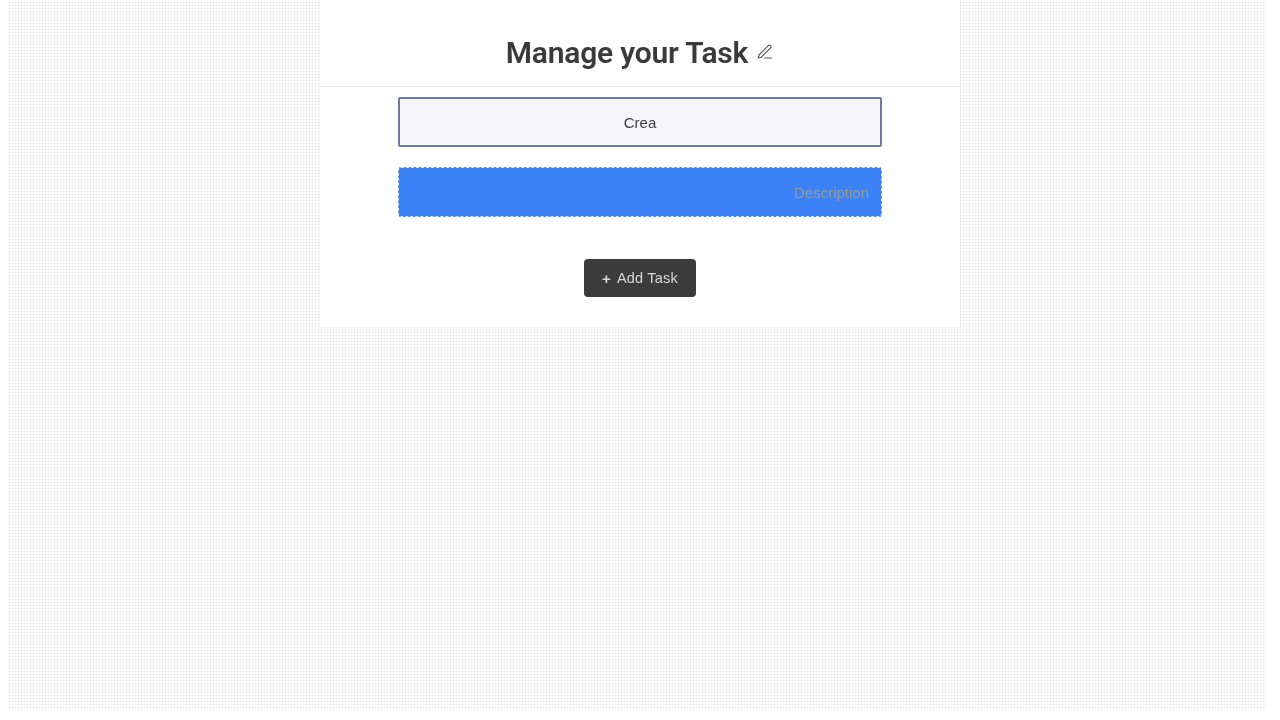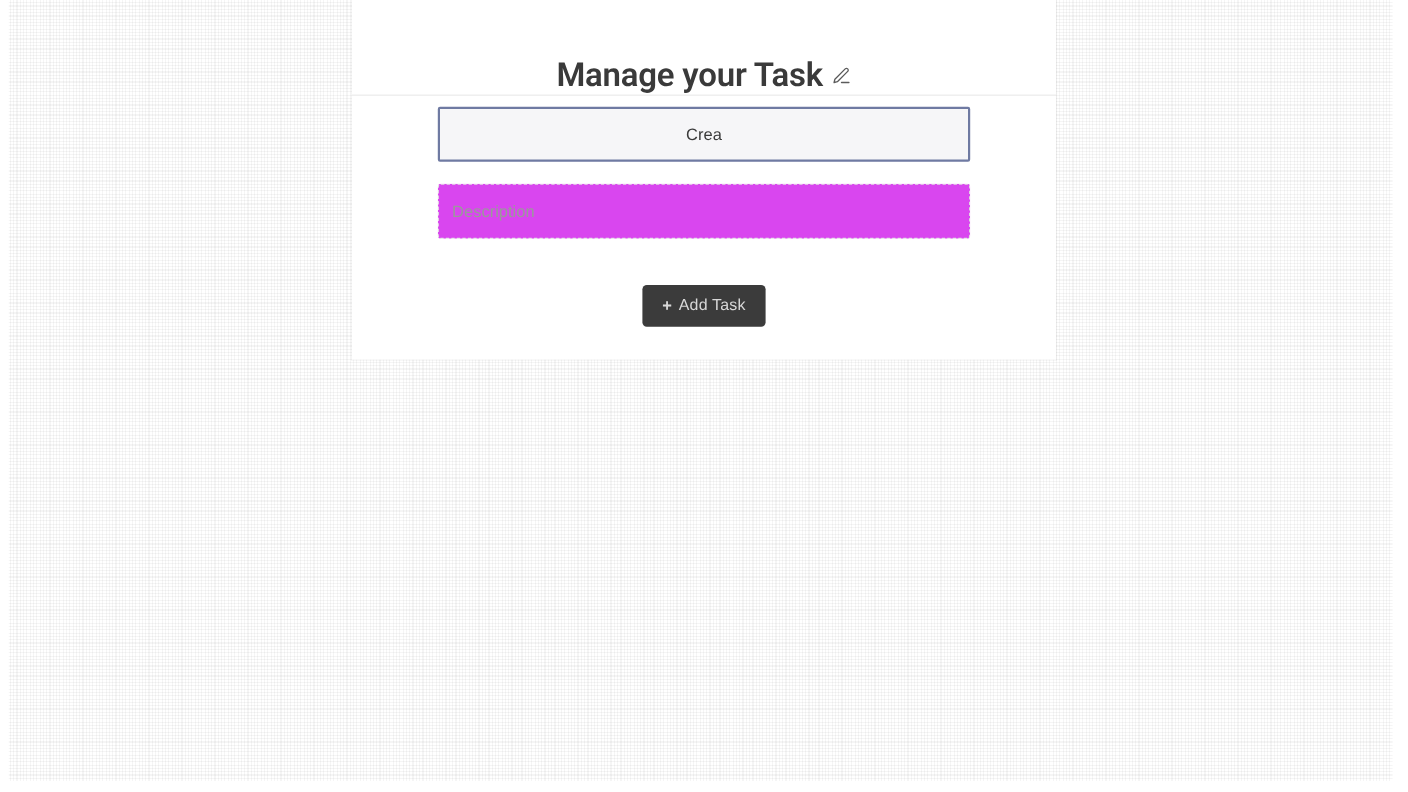--- a/index.html
+++ b/index.html
@@ -32,21 +32,21 @@
       top: 0;
       width: 640px;
       height: 327px;
       background: #fff;
       box-shadow: 0 0 0 1px rgba(0,0,0,0.04);
     }
     .card-header {
       height: 87px;
       border-bottom: 1px solid #e9e9e9;
       display: flex;
-      align-items: flex-end;
+      align-items: center;
       justify-content: center;
       padding-top: 18px;
     }
     .title {
       font-size: 30px;
       font-weight: 600;
       color: #3a3a3a;
       letter-spacing: -0.2px;
       display: inline-flex;
       align-items: center;
@@ -73,25 +73,26 @@
       outline: none;
       text-align: center;
     }
     .input-title::placeholder { color: #8a8a8a; }
     .input-desc {
       width: 100%;
       height: 50px;
       padding: 0 12px;
       font-size: 15px;
       color: #3b3b3b;
-      background: #d946ef;
+      background: #3b82f6;
       border: 1px dashed #e2e2e2;
       border-radius: 3px;
       outline: none;
       margin-top: 20px;
+      text-align: right;
     }
     .input-desc::placeholder { color: #9a9a9a; }
     .btn-row {
       display: flex;
       justify-content: center;
       margin-top: 42px;
     }
     .add-btn {
       display: inline-flex;
       align-items: center;

